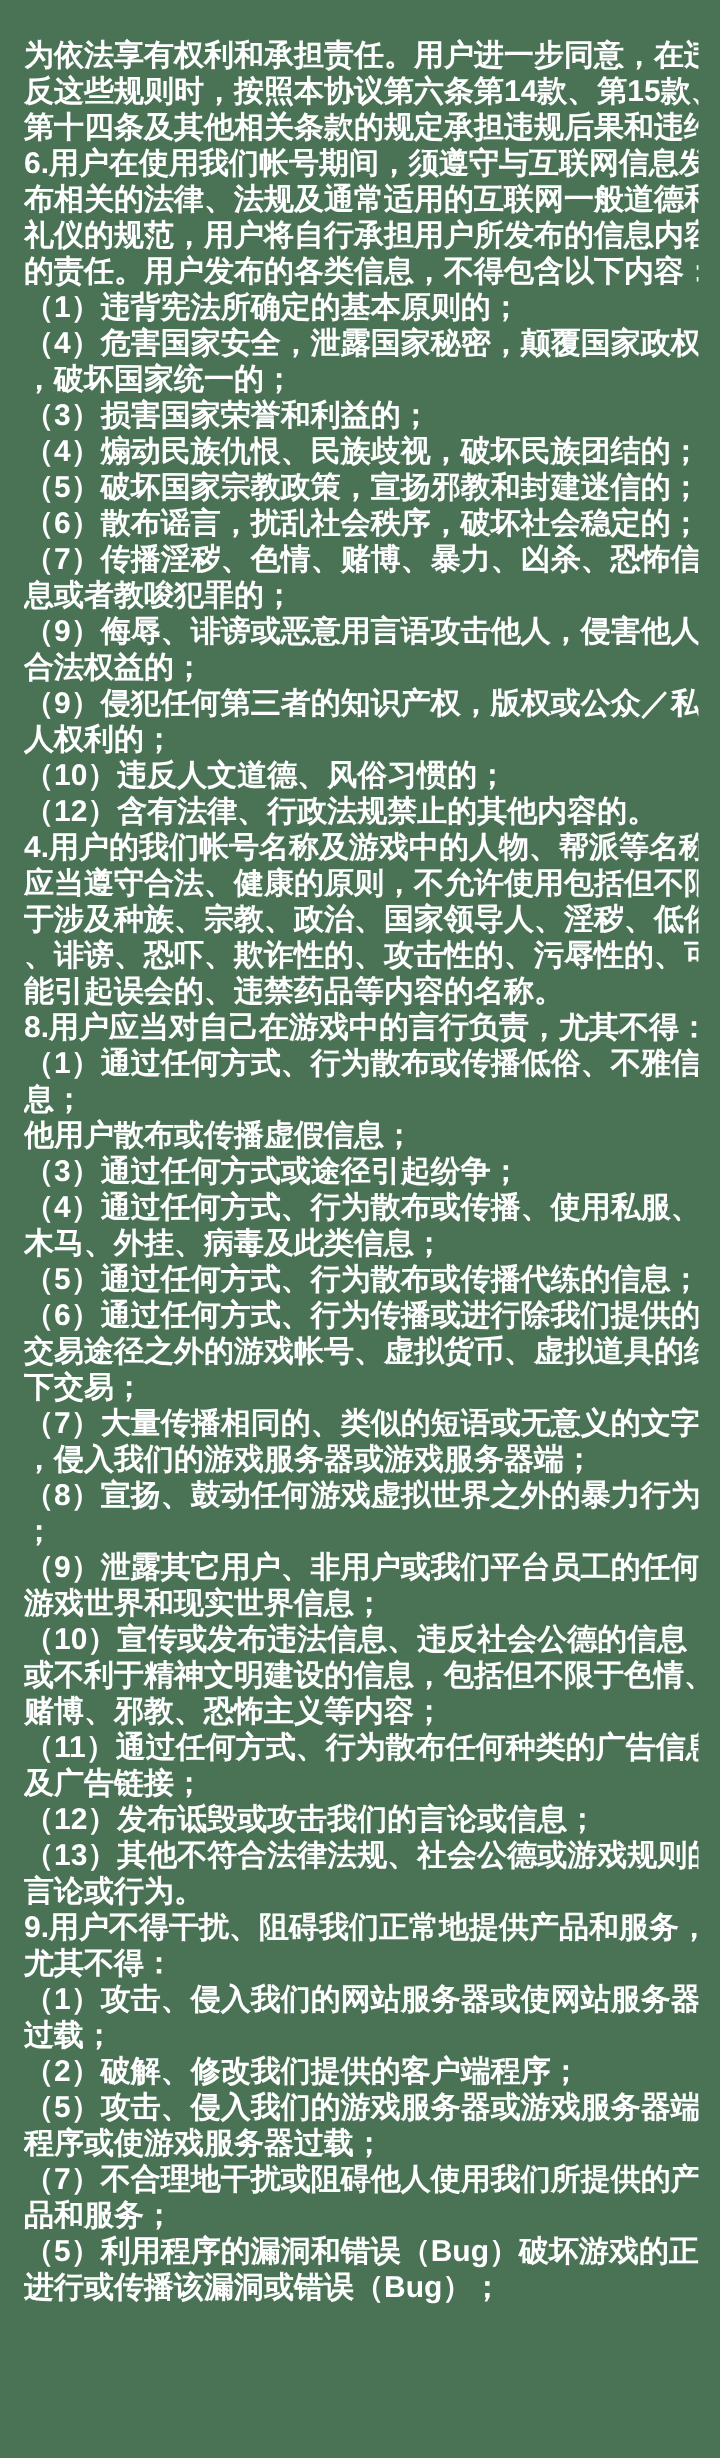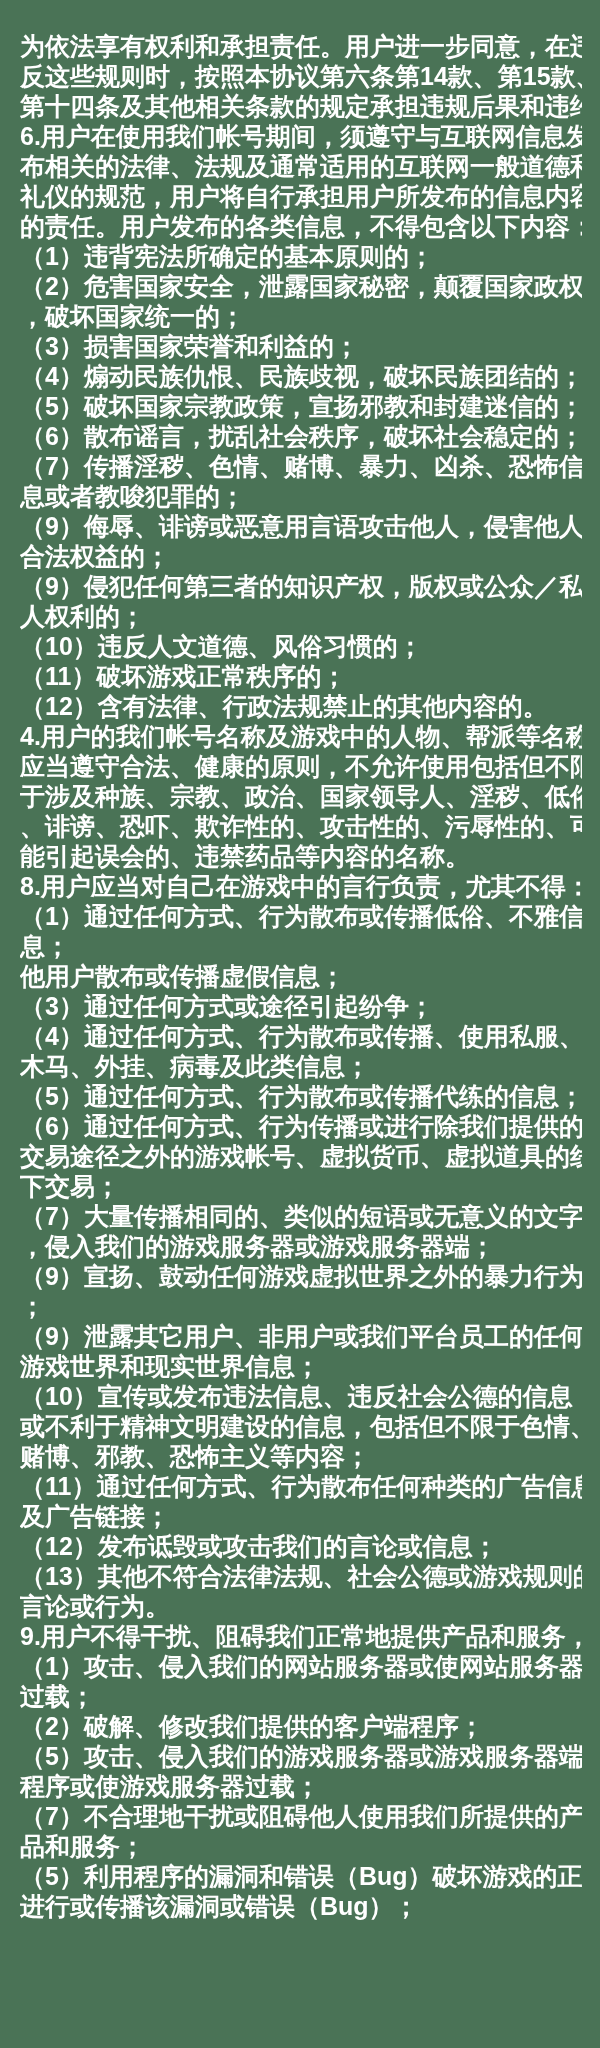--- a/index.html
+++ b/index.html
@@ -34,66 +34,66 @@
 
 <div class="terms-page">
   <div class="line">为依法享有权利和承担责任。用户进一步同意，在违</div>
   <div class="line">反这些规则时，按照本协议第六条第14款、第15款、</div>
   <div class="line">第十四条及其他相关条款的规定承担违规后果和违约</div>
   <div class="line">6.用户在使用我们帐号期间，须遵守与互联网信息发</div>
   <div class="line">布相关的法律、法规及通常适用的互联网一般道德和</div>
   <div class="line">礼仪的规范，用户将自行承担用户所发布的信息内容</div>
   <div class="line">的责任。用户发布的各类信息，不得包含以下内容：</div>
   <div class="line">（1）违背宪法所确定的基本原则的；</div>
-  <div class="line">（2）危害国家安全，泄露国家秘密，颠覆国家政权</div>
+  <div class="line">（4）危害国家安全，泄露国家秘密，颠覆国家政权</div>
   <div class="line">，破坏国家统一的；</div>
   <div class="line">（3）损害国家荣誉和利益的；</div>
   <div class="line">（4）煽动民族仇恨、民族歧视，破坏民族团结的；</div>
   <div class="line">（5）破坏国家宗教政策，宣扬邪教和封建迷信的；</div>
   <div class="line">（6）散布谣言，扰乱社会秩序，破坏社会稳定的；</div>
   <div class="line">（7）传播淫秽、色情、赌博、暴力、凶杀、恐怖信</div>
   <div class="line">息或者教唆犯罪的；</div>
   <div class="line">（9）侮辱、诽谤或恶意用言语攻击他人，侵害他人</div>
   <div class="line">合法权益的；</div>
   <div class="line">（9）侵犯任何第三者的知识产权，版权或公众／私</div>
   <div class="line">人权利的；</div>
   <div class="line">（10）违反人文道德、风俗习惯的；</div>
-  <div class="line">（11）破坏游戏正常秩序的；</div>
   <div class="line">（12）含有法律、行政法规禁止的其他内容的。</div>
   <div class="line">4.用户的我们帐号名称及游戏中的人物、帮派等名称</div>
   <div class="line">应当遵守合法、健康的原则，不允许使用包括但不限</div>
   <div class="line">于涉及种族、宗教、政治、国家领导人、淫秽、低俗</div>
   <div class="line">、诽谤、恐吓、欺诈性的、攻击性的、污辱性的、可</div>
   <div class="line">能引起误会的、违禁药品等内容的名称。</div>
   <div class="line">8.用户应当对自己在游戏中的言行负责，尤其不得：</div>
   <div class="line">（1）通过任何方式、行为散布或传播低俗、不雅信</div>
   <div class="line">息；</div>
   <div class="line">他用户散布或传播虚假信息；</div>
   <div class="line">（3）通过任何方式或途径引起纷争；</div>
   <div class="line">（4）通过任何方式、行为散布或传播、使用私服、</div>
   <div class="line">木马、外挂、病毒及此类信息；</div>
   <div class="line">（5）通过任何方式、行为散布或传播代练的信息；</div>
   <div class="line">（6）通过任何方式、行为传播或进行除我们提供的</div>
   <div class="line">交易途径之外的游戏帐号、虚拟货币、虚拟道具的线</div>
   <div class="line">下交易；</div>
   <div class="line">（7）大量传播相同的、类似的短语或无意义的文字</div>
   <div class="line">，侵入我们的游戏服务器或游戏服务器端；</div>
-  <div class="line">（9）宣扬、鼓动任何游戏虚拟世界之外的暴力行为</div>
+  <div class="line">（8）宣扬、鼓动任何游戏虚拟世界之外的暴力行为</div>
   <div class="line">；</div>
   <div class="line">（9）泄露其它用户、非用户或我们平台员工的任何</div>
   <div class="line">游戏世界和现实世界信息；</div>
   <div class="line">（10）宣传或发布违法信息、违反社会公德的信息，</div>
   <div class="line">或不利于精神文明建设的信息，包括但不限于色情、</div>
   <div class="line">赌博、邪教、恐怖主义等内容；</div>
   <div class="line">（11）通过任何方式、行为散布任何种类的广告信息</div>
   <div class="line">及广告链接；</div>
   <div class="line">（12）发布诋毁或攻击我们的言论或信息；</div>
   <div class="line">（13）其他不符合法律法规、社会公德或游戏规则的</div>
   <div class="line">言论或行为。</div>
   <div class="line">9.用户不得干扰、阻碍我们正常地提供产品和服务，</div>
+  <div class="line">尤其不得：</div>
   <div class="line">（1）攻击、侵入我们的网站服务器或使网站服务器</div>
   <div class="line">过载；</div>
   <div class="line">（2）破解、修改我们提供的客户端程序；</div>
   <div class="line">（5）攻击、侵入我们的游戏服务器或游戏服务器端</div>
   <div class="line">程序或使游戏服务器过载；</div>
   <div class="line">（7）不合理地干扰或阻碍他人使用我们所提供的产</div>
   <div class="line">品和服务；</div>
   <div class="line">（5）利用程序的漏洞和错误（Bug）破坏游戏的正常</div>
   <div class="line">进行或传播该漏洞或错误（Bug）；</div>
 </div>

